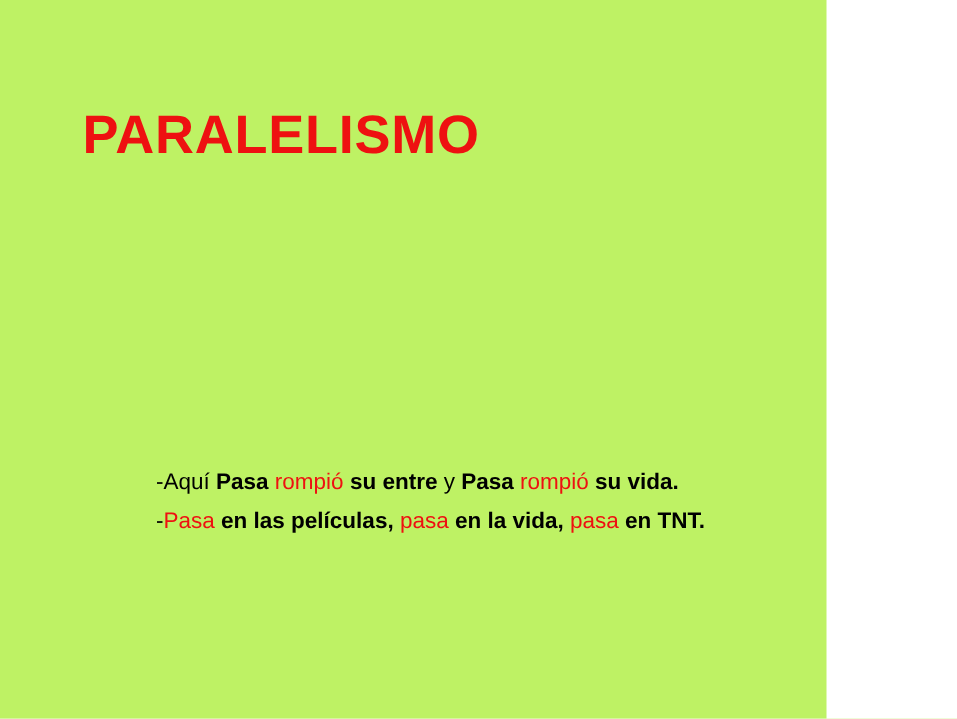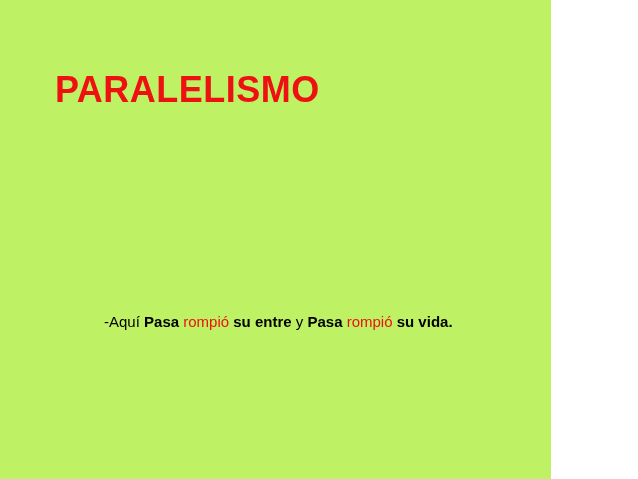--- a/index.html
+++ b/index.html
@@ -74,14 +74,17 @@
 <div class="slide">
 
   <div class="title">PARALELISMO</div>
 
 
 
   <div class="example-line l1">
     <span>-</span><span class="blk">Aquí </span><b>Pasa </b><span class="red">rompió</span><b> su entre</b><span> y </span><b>Pasa </b><span class="red">rompió</span><b> su vida.</b>
   </div>
 
+  <div class="example-line l2">
+    <span>-</span><span class="red">Pasa</span><b> en las películas, </b><span class="red">pasa</span><b> en la vida, </b><span class="red">pasa</span><b> en TNT.</b>
+  </div>
 
 </div>
 
 </body></html>

